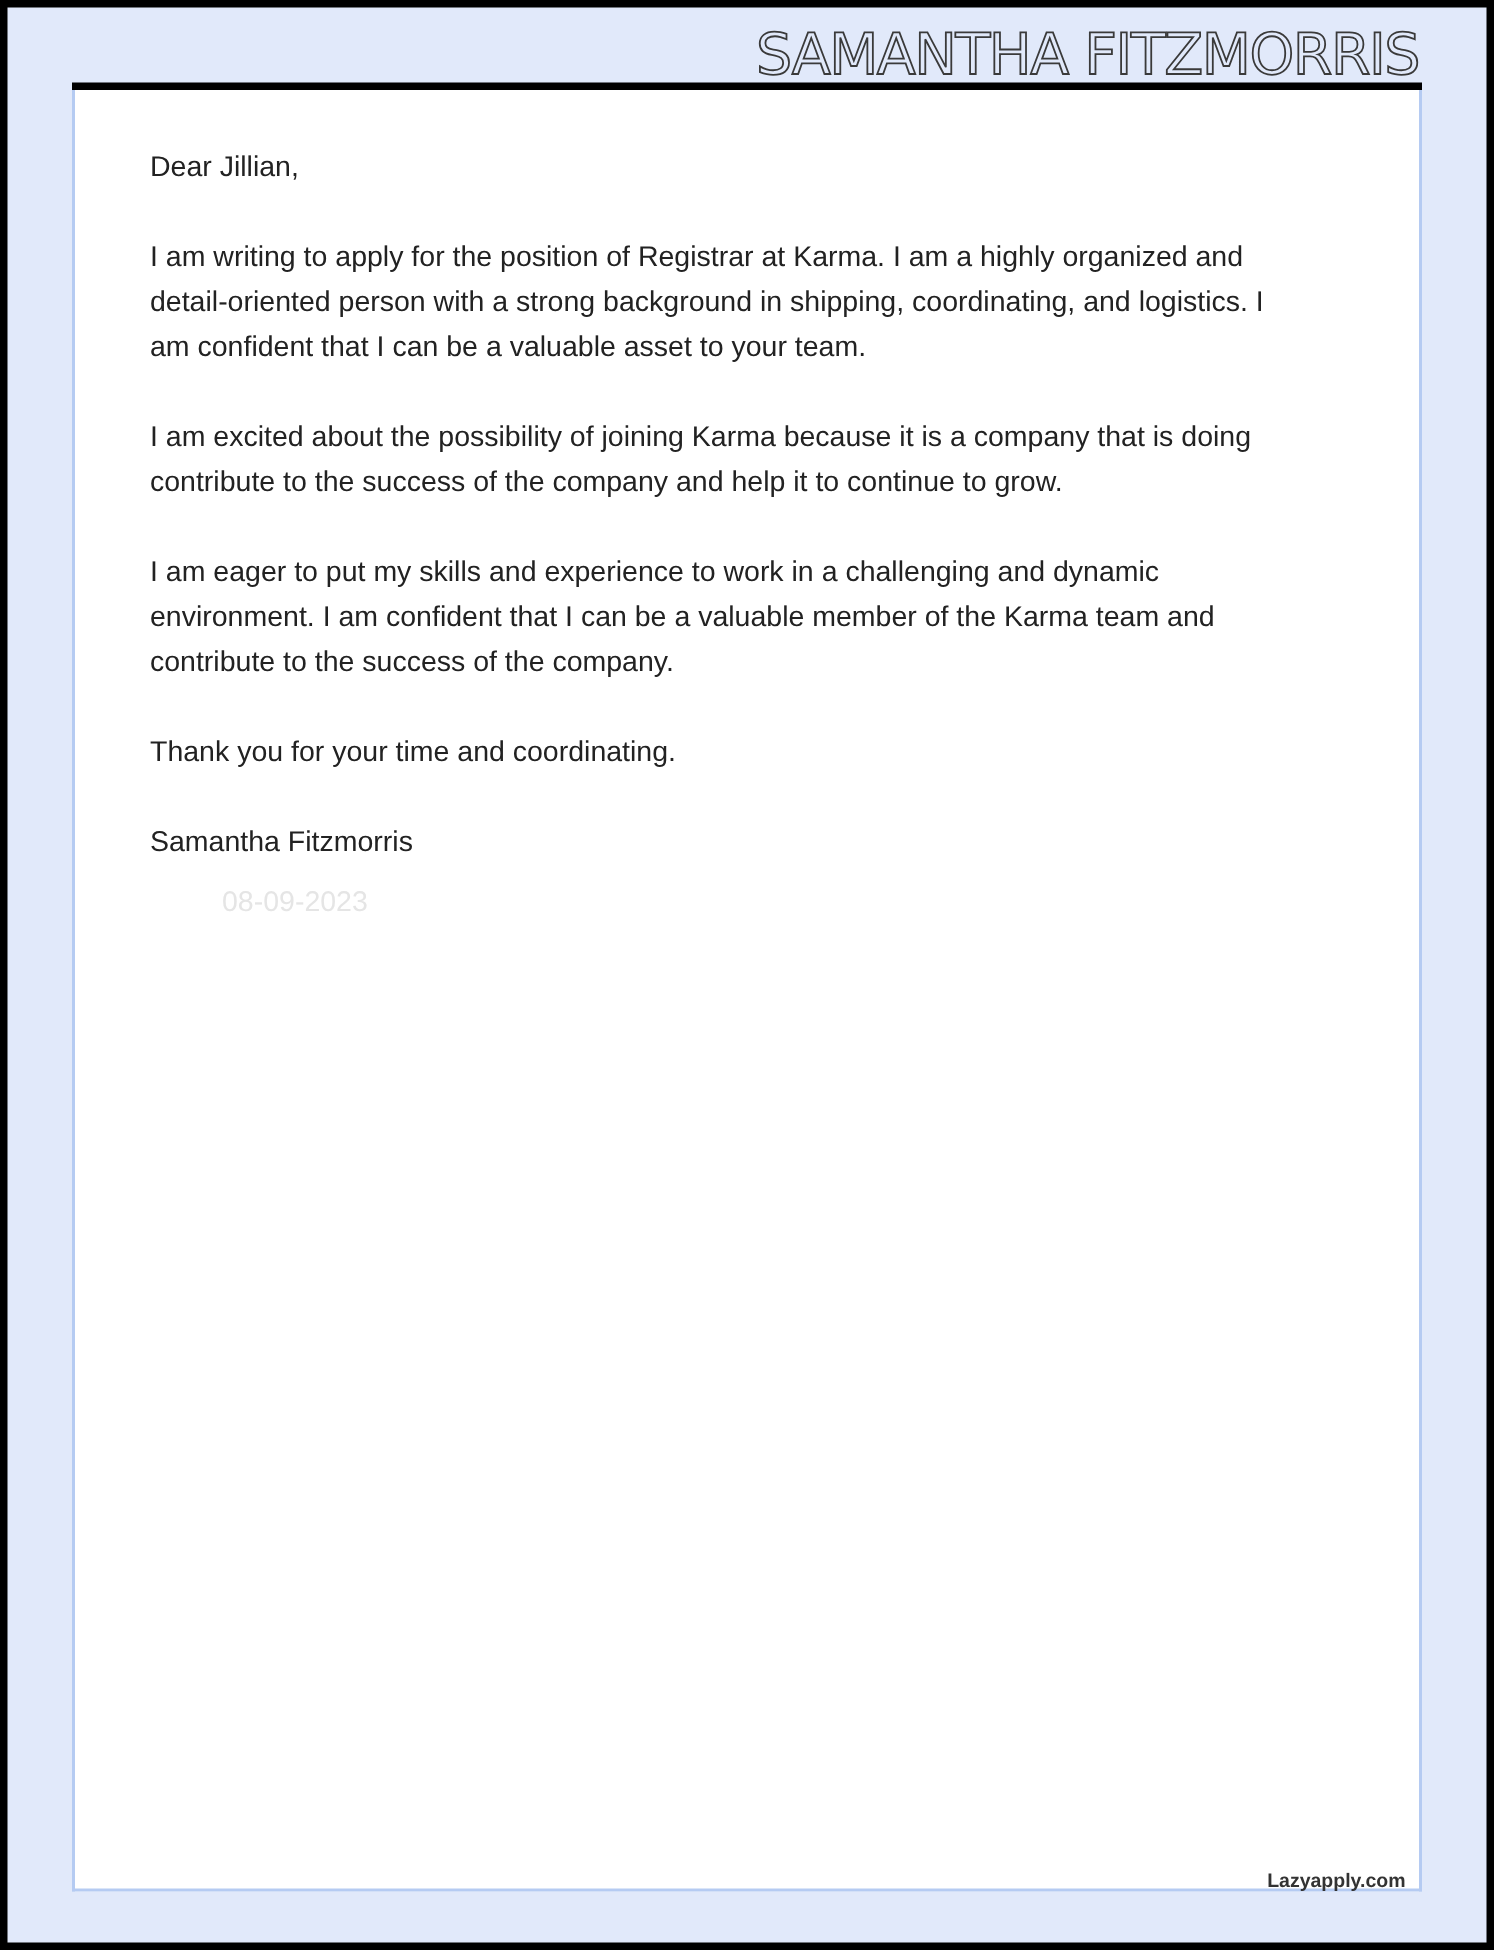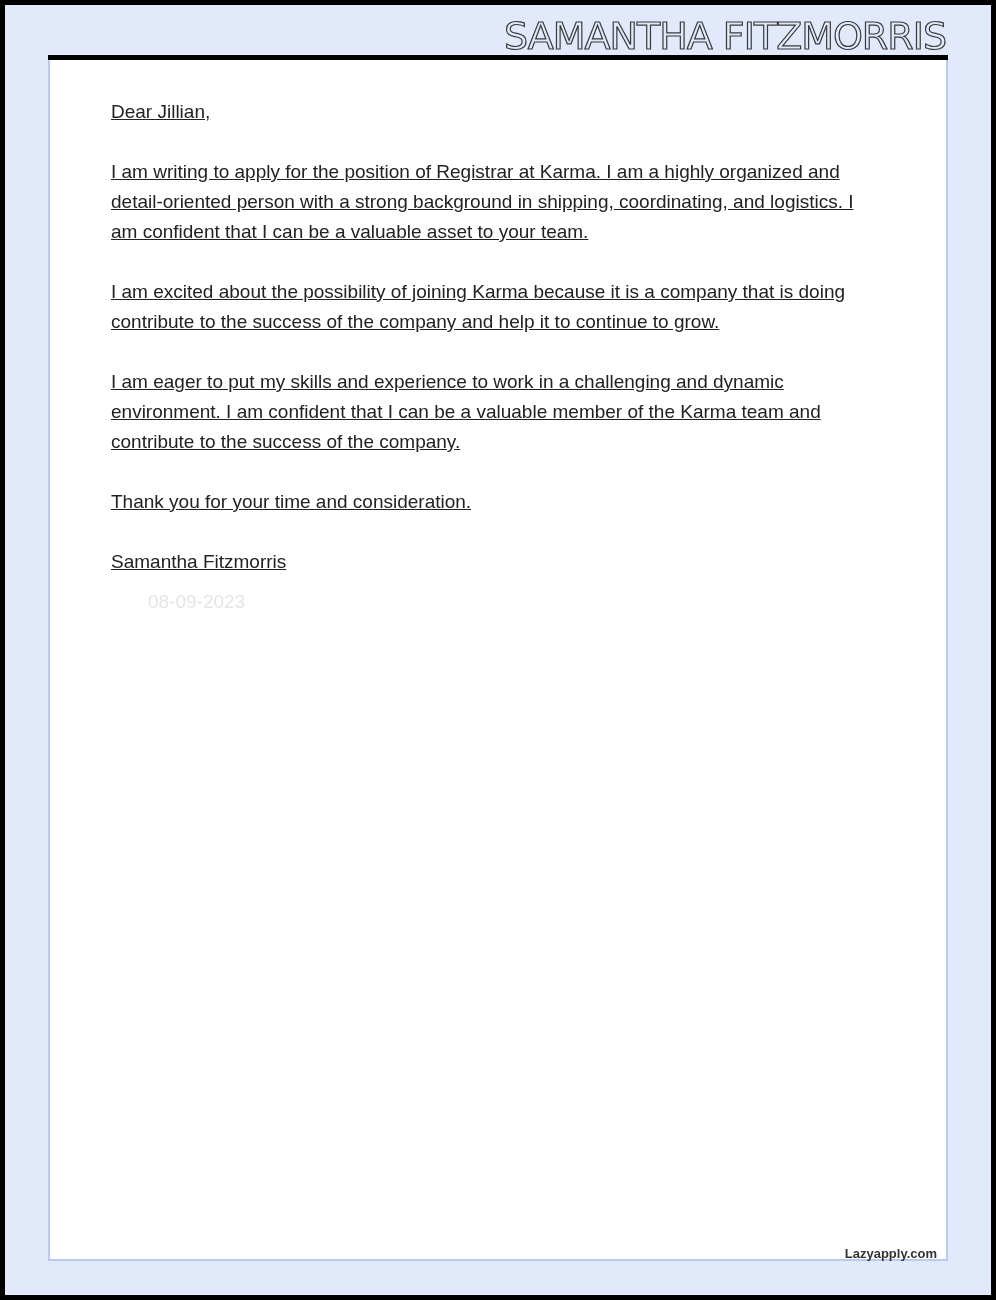--- a/index.html
+++ b/index.html
@@ -29,21 +29,21 @@
     background: #fff;
     border-left: 2px solid #b5cbf2;
     border-right: 2px solid #b5cbf2;
     border-bottom: 2px solid #b5cbf2;
   }
   .letter {
     position: absolute; left: 100px; top: 97px; width: 800px;
     font-size: 19px; line-height: 30px; color: #222;
   }
   .line { display: block; white-space: nowrap; height: 30px; }
-  .para { margin: 0 0 30px 11px; text-decoration: underline; }
+  .para { margin: 0 0 30px 0; }
   .date {
     display: block; color: #e5e5e5; margin-top: 10px; height: 30px; margin-left: 48px;
   }
   .footer-brand {
     position: absolute; right: 59px; top: 1246px;
     font-size: 13px; color: #333; font-weight: bold;
   }
 </style>
 </head>
 <body>
@@ -71,21 +71,21 @@
     <span class="line">contribute to the success of the company and help it to continue to grow.</span>
   </p>
 
   <p class="para">
     <span class="line">I am eager to put my skills and experience to work in a challenging and dynamic</span>
     <span class="line">environment. I am confident that I can be a valuable member of the Karma team and</span>
     <span class="line">contribute to the success of the company.</span>
   </p>
 
   <p class="para">
-    <span class="line">Thank you for your time and consideration.</span>
+    <span class="line">Thank you for your time and coordinating.</span>
   </p>
 
 
   <p class="para" style="margin-bottom:0">
     <span class="line">Samantha Fitzmorris</span>
   </p>
 
   <span class="date">08-09-2023</span>
 </div>
 

